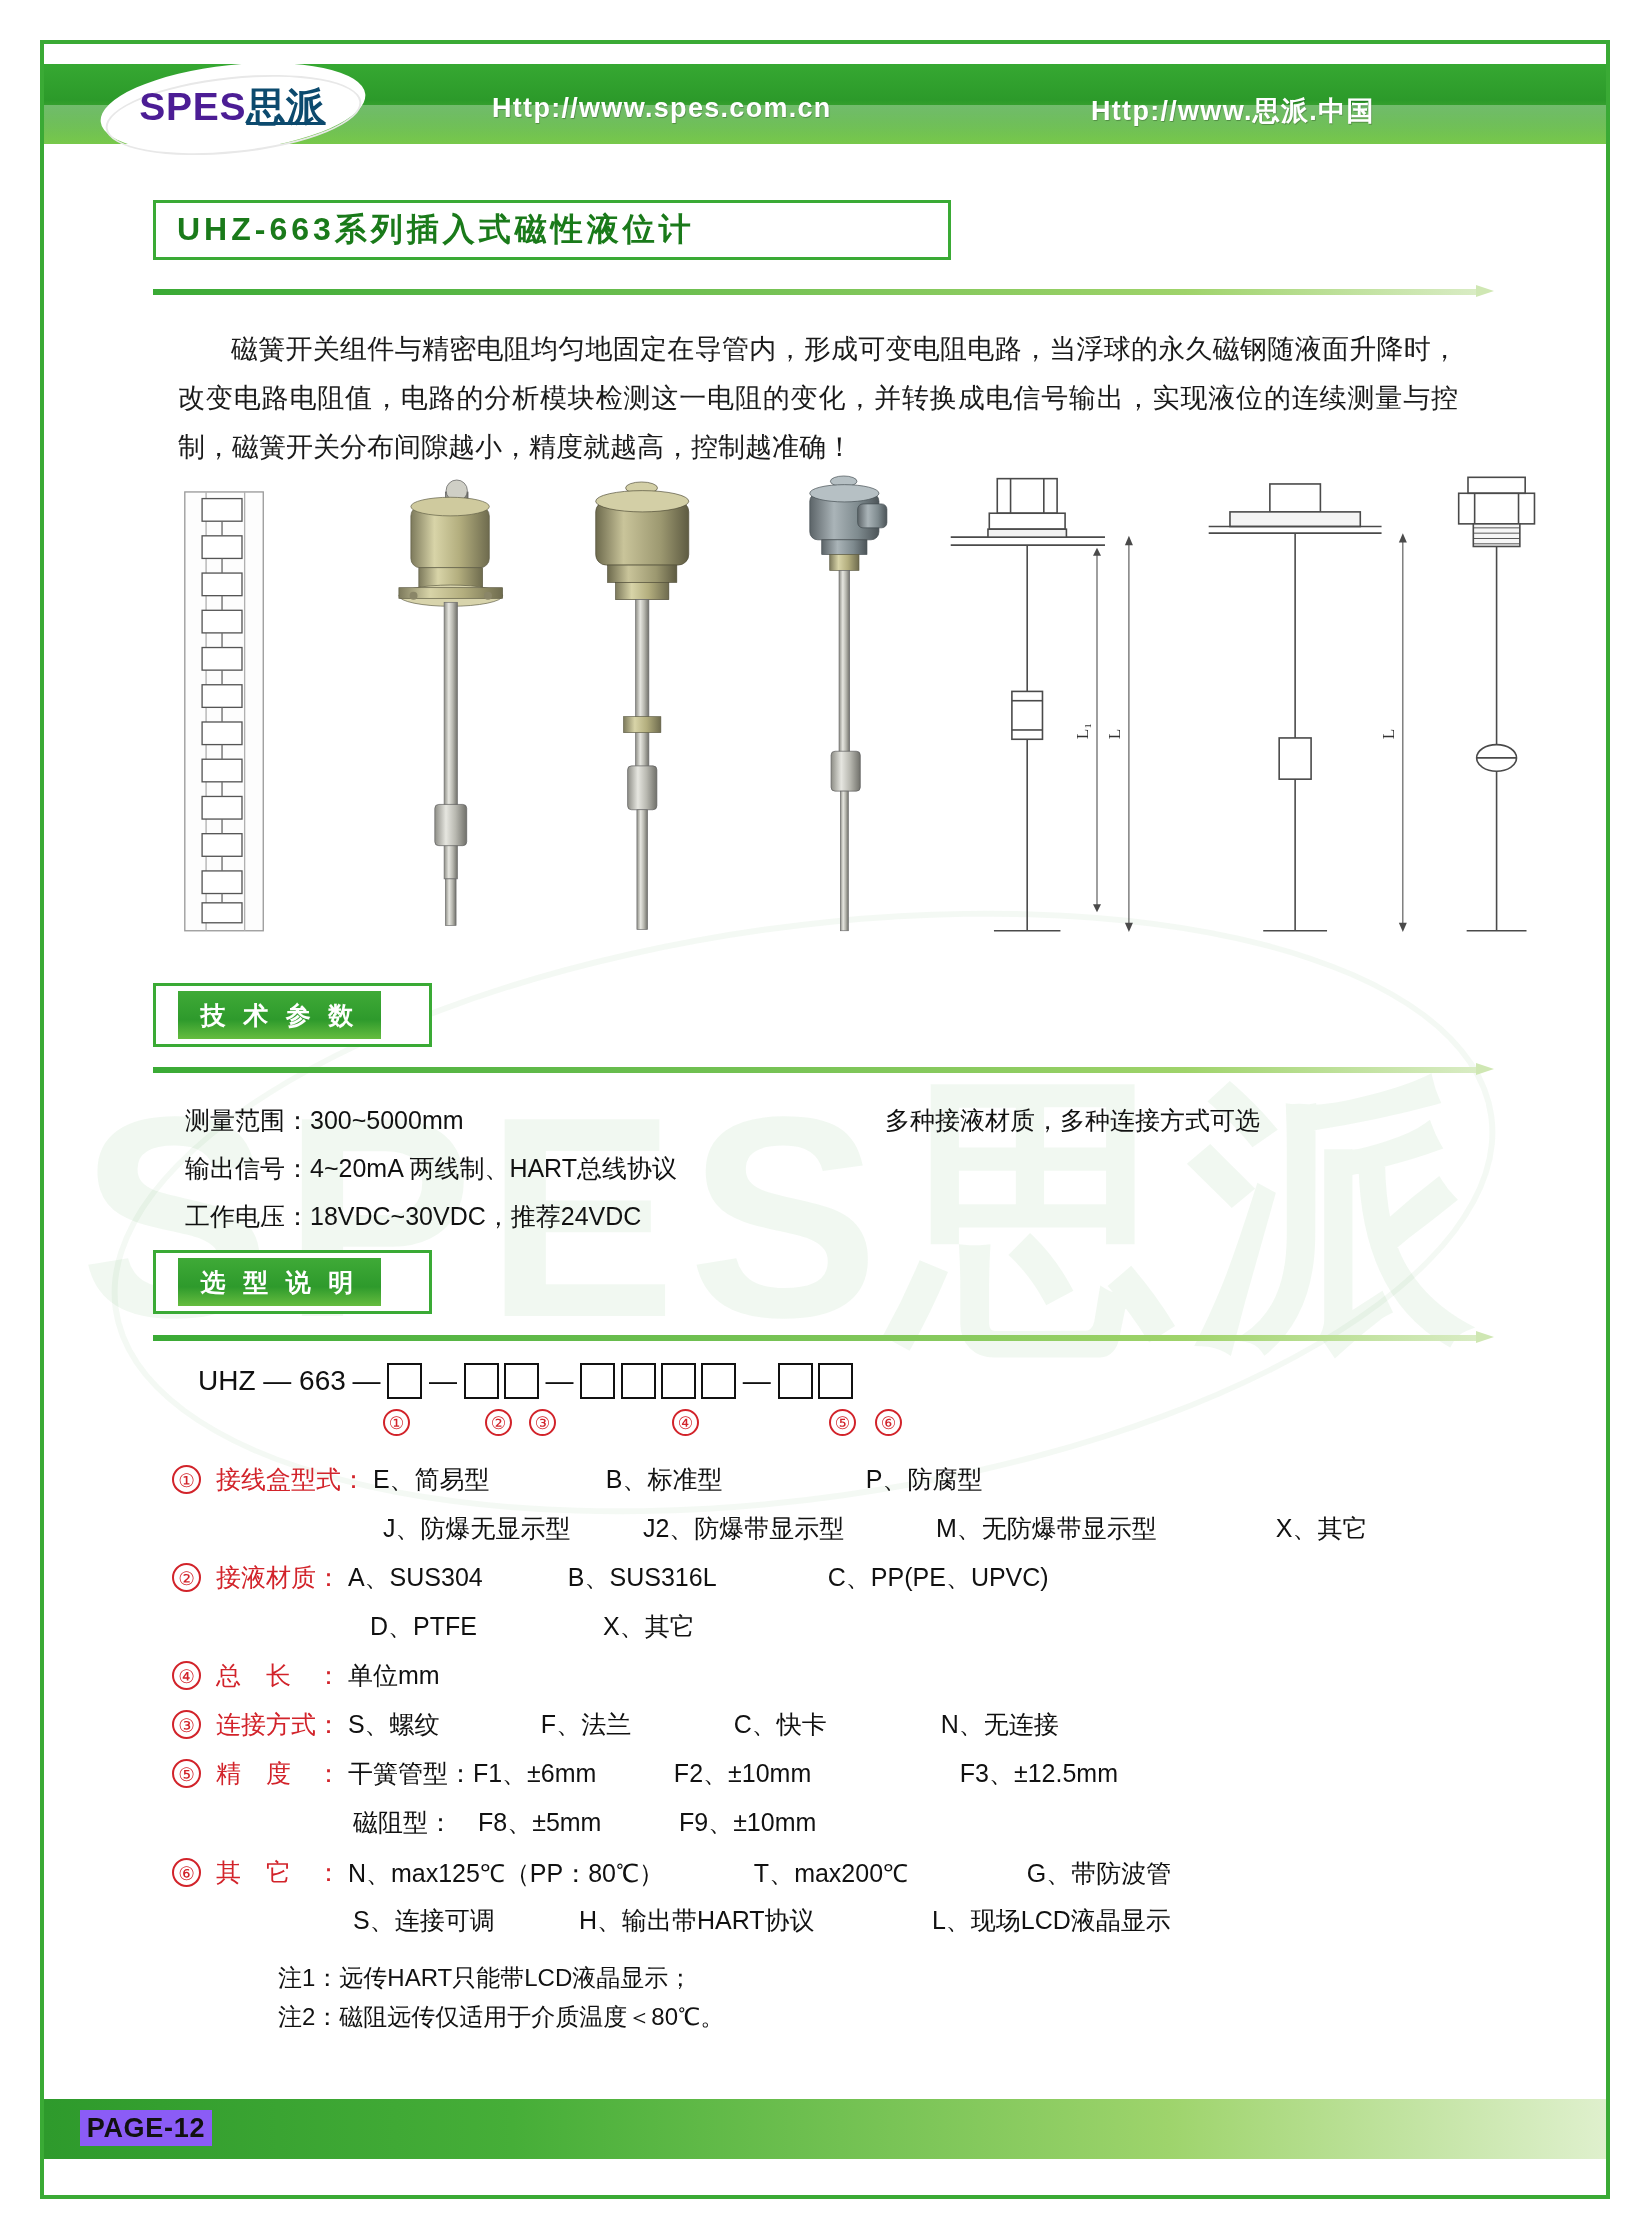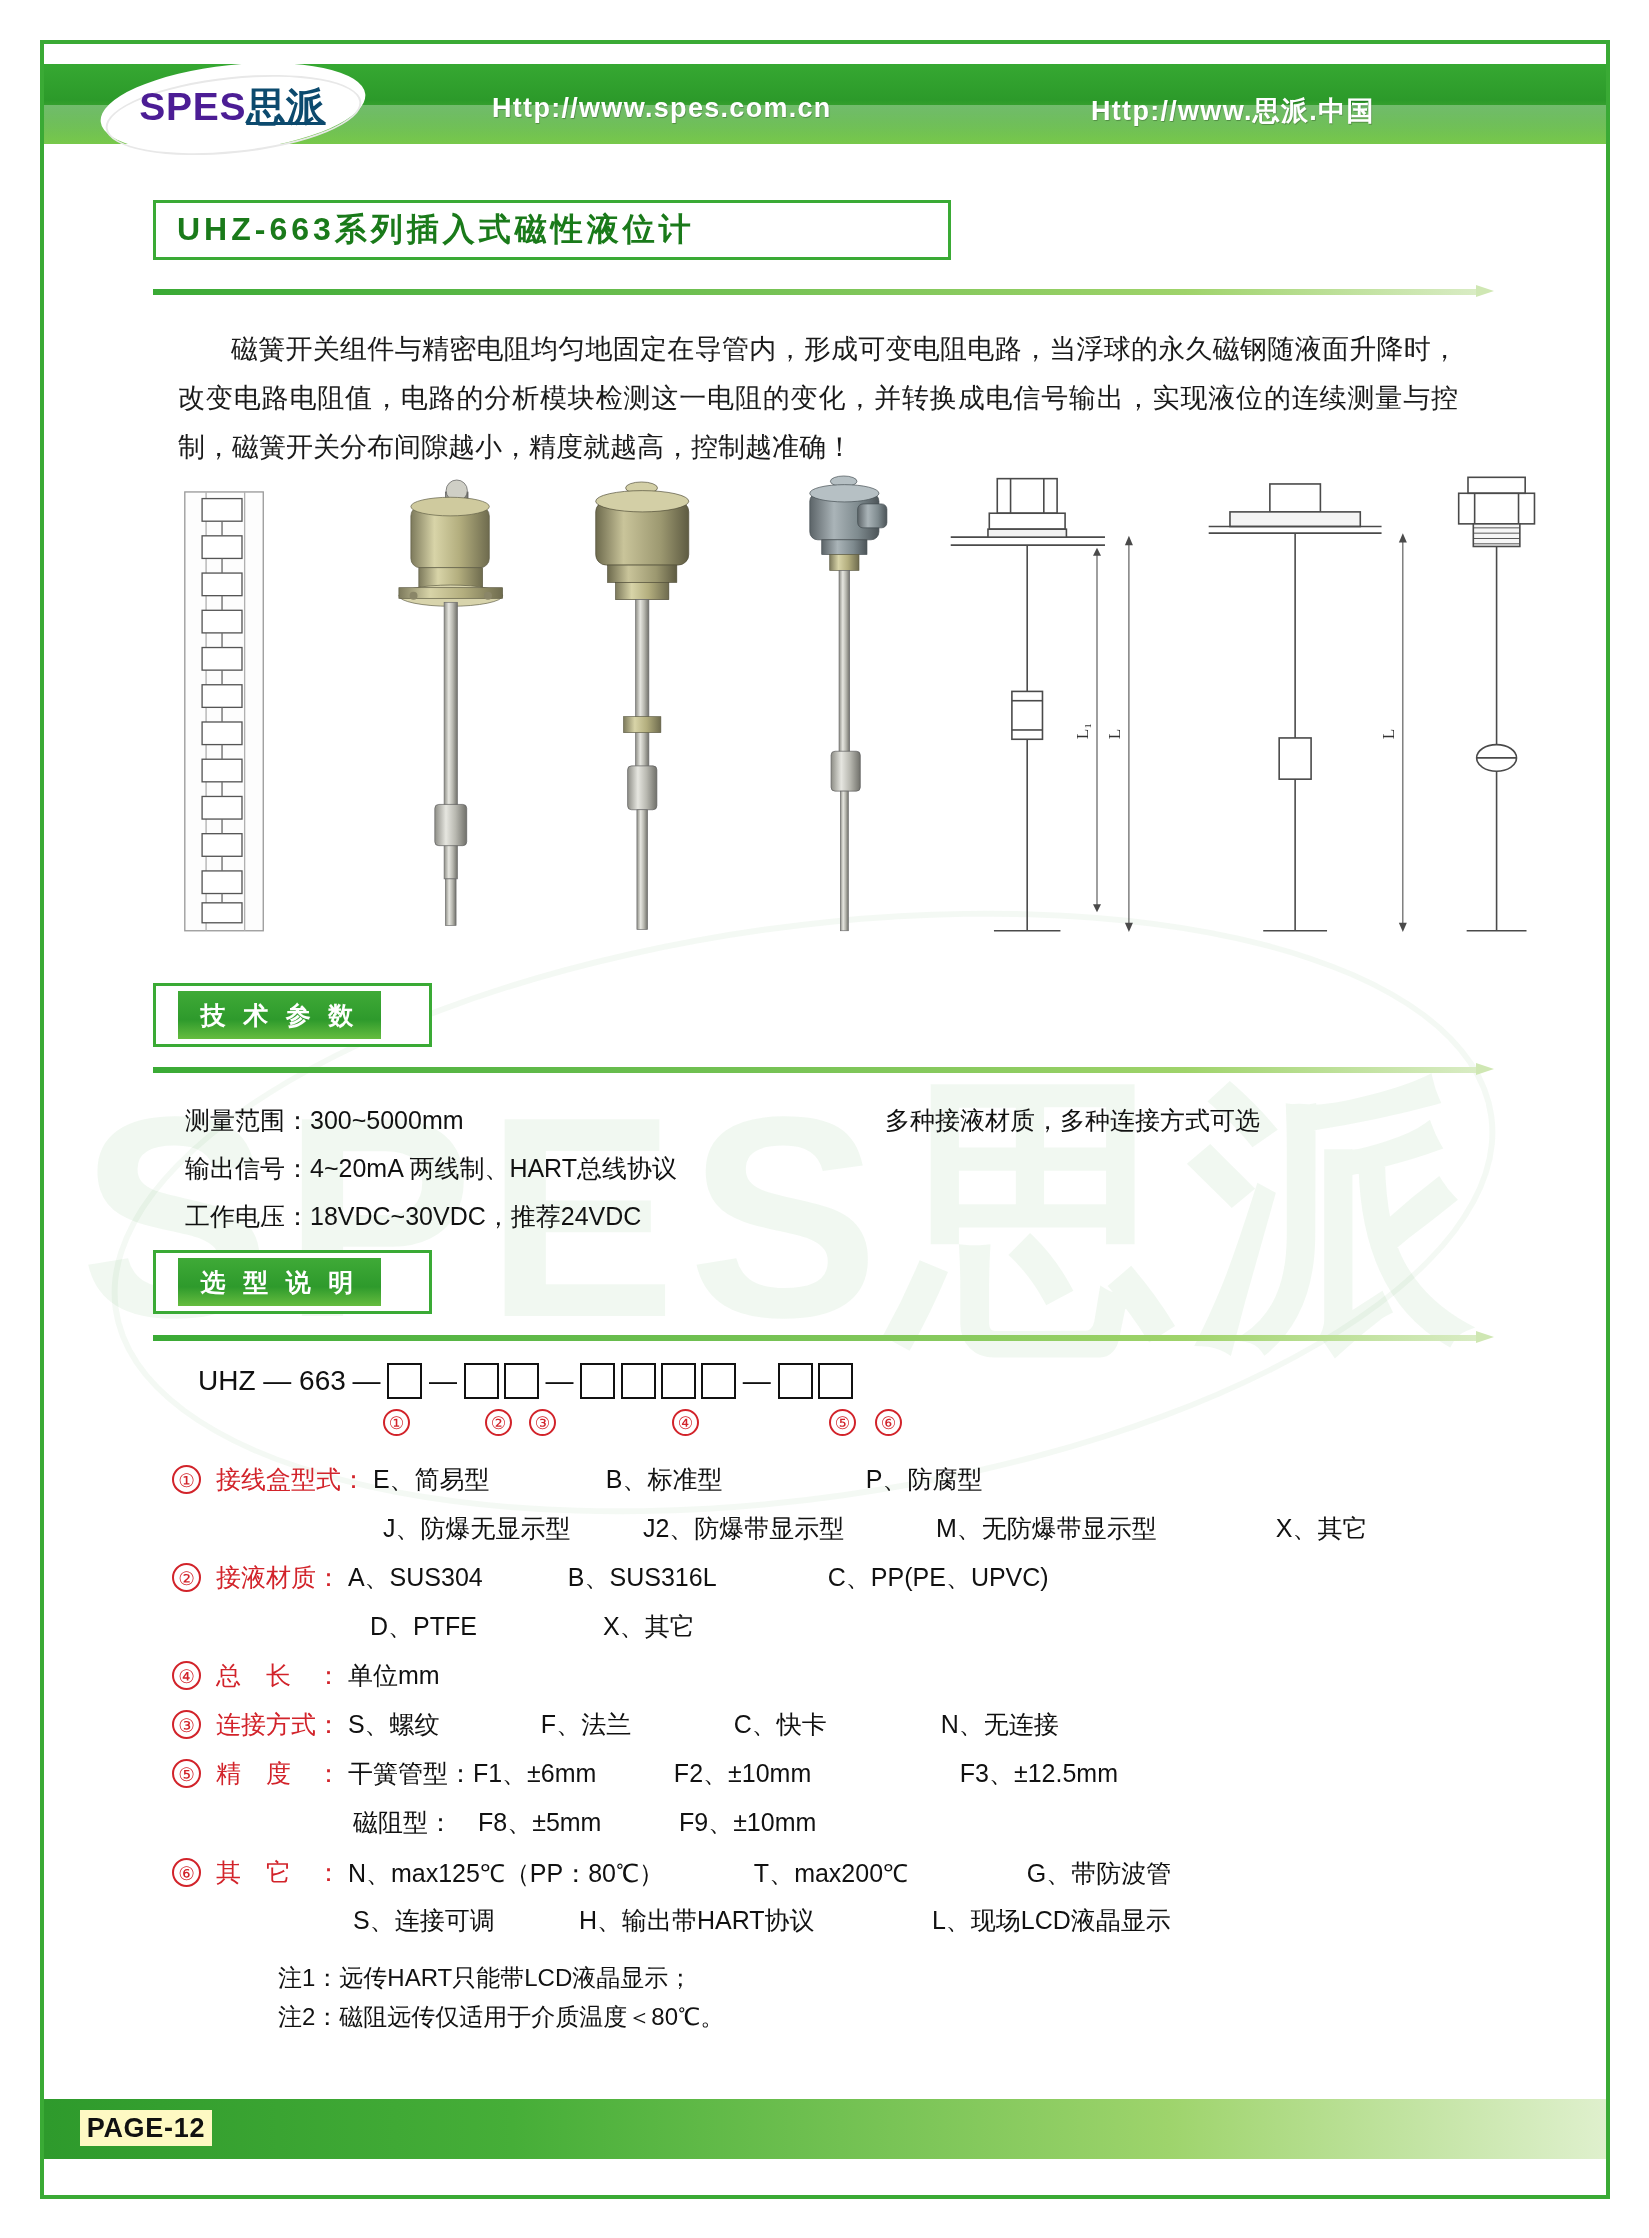--- a/index.html
+++ b/index.html
@@ -310,21 +310,21 @@
     background: linear-gradient(90deg, #2e9a2c 0%, #46ae38 30%, #9ed46c 72%, #dff0cd 100%);
   }
   .page-num {
     position: absolute;
     left: 80px;
     top: 2110px;
     font-size: 27px;
     font-weight: bold;
     color: #111;
     letter-spacing: 0.7px;
-    background: #fef9c3;
+    background: #8b5cf6;
     padding: 2.7px 6.7px;
   }
 
   
   .figures {
     position: absolute;
     left: 166px;
     top: 472px;
     width: 1370px;
     height: 492px;

